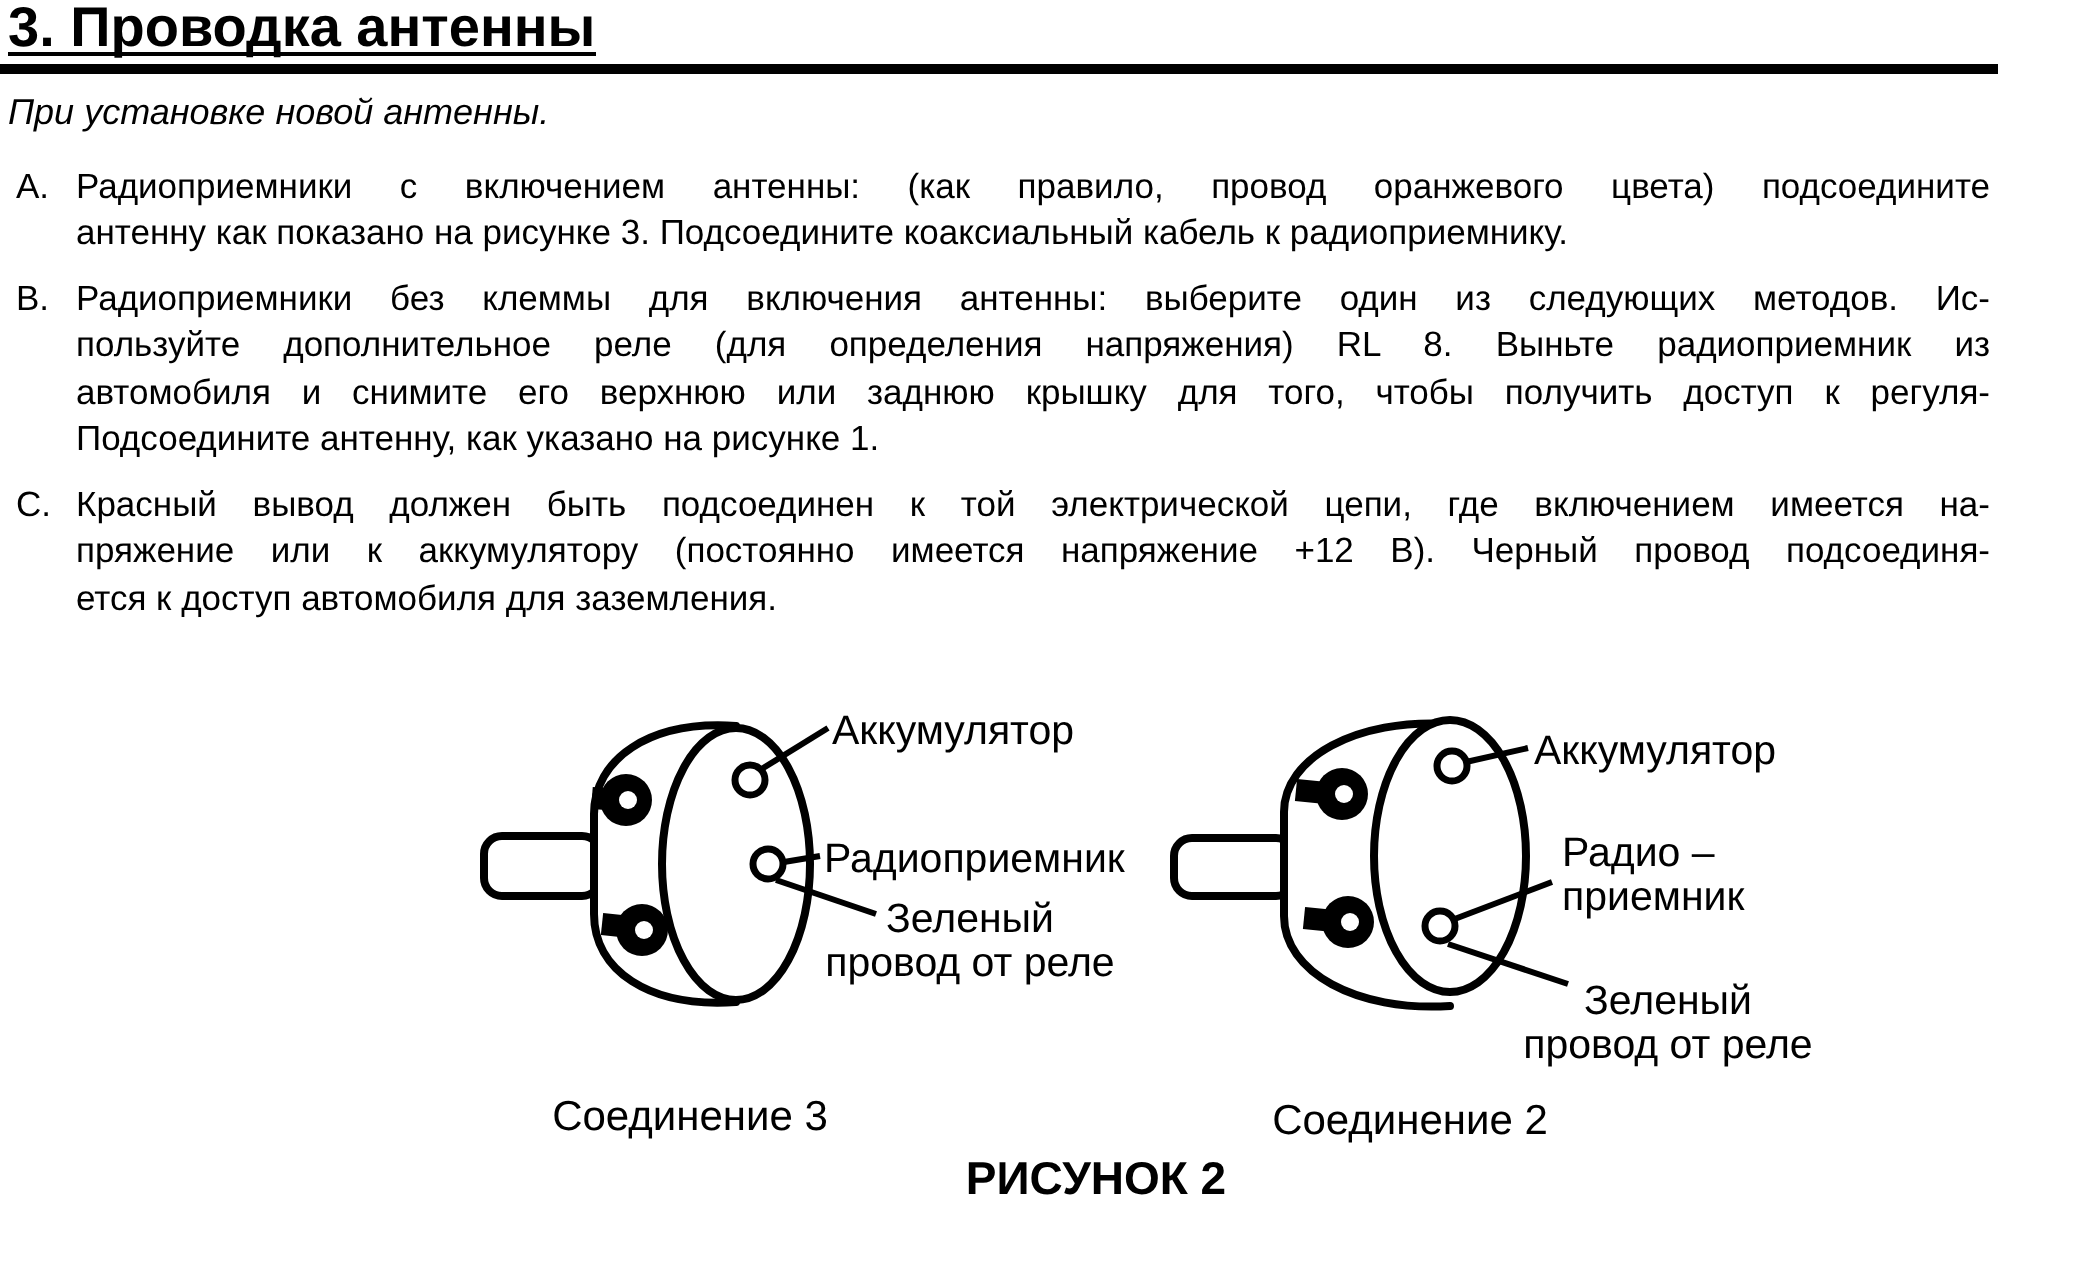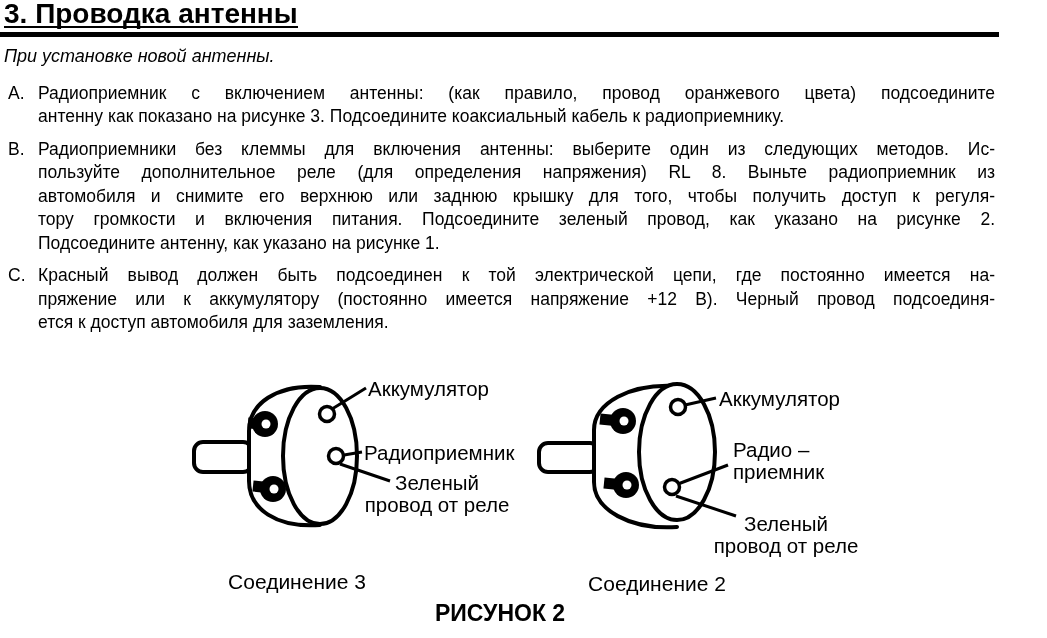--- a/index.html
+++ b/index.html
@@ -18,21 +18,21 @@
   .rule{margin-top:4px;width:999px;height:5px;background:#000;}
   .intro{
     margin:8px 17px 0 4px;
     font-size:18px;line-height:23.5px;font-style:italic;
   }
   .items{margin:13px 0 0 8px;width:987px;}
   .item{position:relative;padding-left:30px;margin-bottom:9px;font-size:17.5px;line-height:23.5px;}
   .item-letter{position:absolute;left:0;top:0;}
   .jline{text-align:justify;text-align-last:justify;}
   .lline{text-align:left;}
-  .figure{margin-top:24px;}
+  .figure{margin-top:24px;padding-left:48px;}
   .figure svg{display:block;}
   .fig-label{font-family:"Liberation Sans","DejaVu Sans",sans-serif;font-size:20.5px;fill:#000;}
   .fig-caption{font-family:"Liberation Sans","DejaVu Sans",sans-serif;font-size:21px;fill:#000;}
   .fig-title{font-family:"Liberation Sans","DejaVu Sans",sans-serif;font-size:23px;font-weight:bold;fill:#000;}
 </style>
 </head>
 <body>
 
 <div class="page">
 
@@ -42,40 +42,39 @@
 
   <div class="rule"></div>
 
   <div class="intro">При установке новой антенны.</div>
 
   <div class="items">
 
     <div class="item">
       <span class="item-letter">A.</span>
       <div>
-        <div class="jline">Радиоприемник с включением антенны: (как правило, провод оранжевого цвета) подсоедините</div>
+        <div class="jline">Радиоприемники с включением антенны: (как правило, провод оранжевого цвета) подсоедините</div>
         <div class="lline">антенну как показано на рисунке 3. Подсоедините коаксиальный кабель к радиоприемнику.</div>
       </div>
     </div>
 
     <div class="item">
       <span class="item-letter">B.</span>
       <div>
         <div class="jline">Радиоприемники без клеммы для включения антенны: выберите один из следующих методов. Ис-</div>
         <div class="jline">пользуйте дополнительное реле (для определения напряжения) RL 8. Выньте радиоприемник из</div>
         <div class="jline">автомобиля и снимите его верхнюю или заднюю крышку для того, чтобы получить доступ к регуля-</div>
-        <div class="jline">тору громкости и включения питания. Подсоедините зеленый провод, как указано на рисунке 2.</div>
         <div class="lline">Подсоедините антенну, как указано на рисунке 1.</div>
       </div>
     </div>
 
     <div class="item">
       <span class="item-letter">C.</span>
       <div>
-        <div class="jline">Красный вывод должен быть подсоединен к той электрической цепи, где постоянно имеется на-</div>
+        <div class="jline">Красный вывод должен быть подсоединен к той электрической цепи, где включением имеется на-</div>
         <div class="jline">пряжение или к аккумулятору (постоянно имеется напряжение +12 В). Черный провод подсоединя-</div>
         <div class="lline">ется к доступ автомобиля для заземления.</div>
       </div>
     </div>
 
   </div>
 
   <div class="figure">
     <svg width="1047" height="270" viewBox="0 0 1047 270">
 

